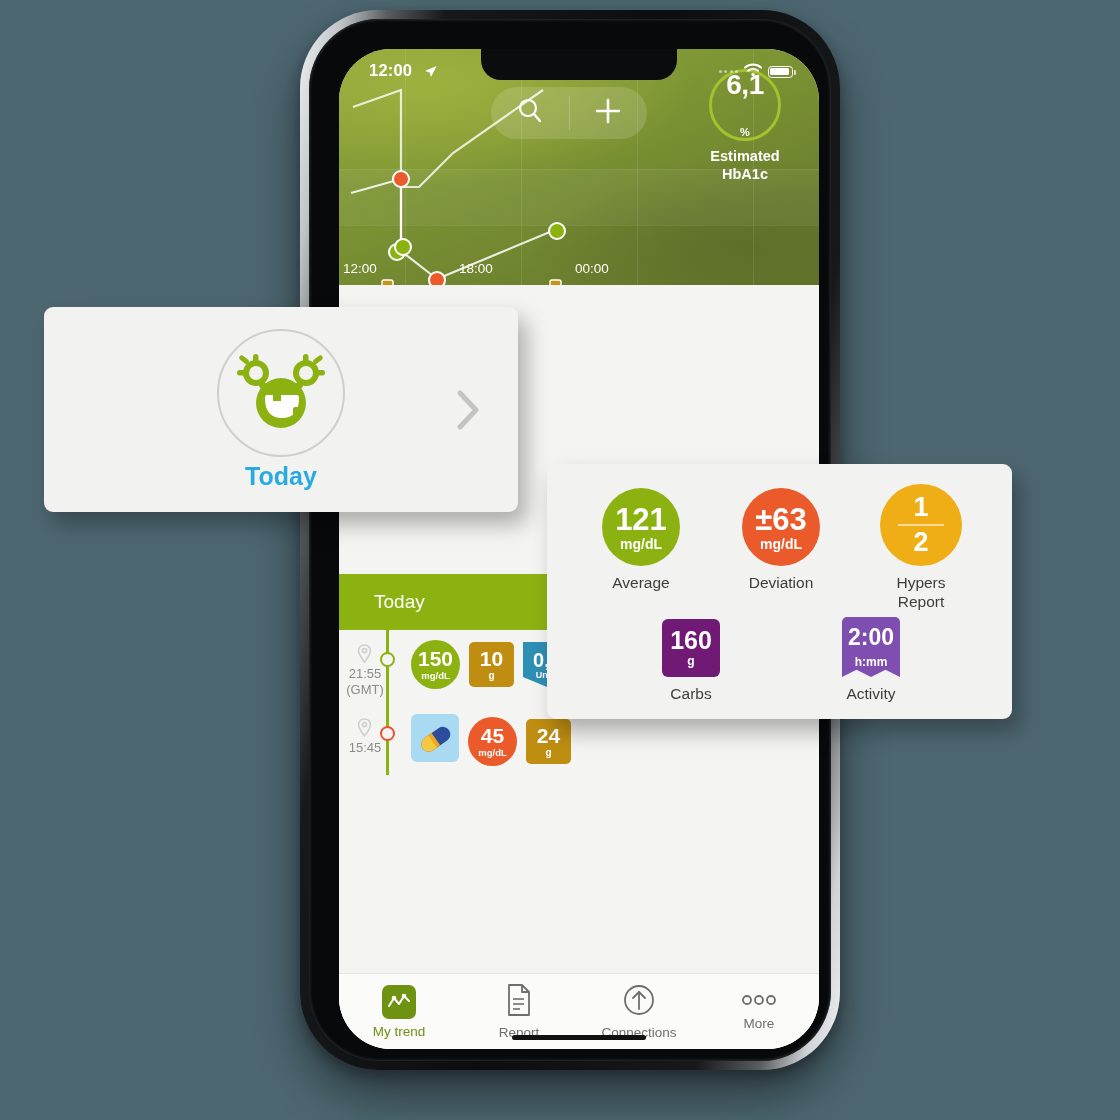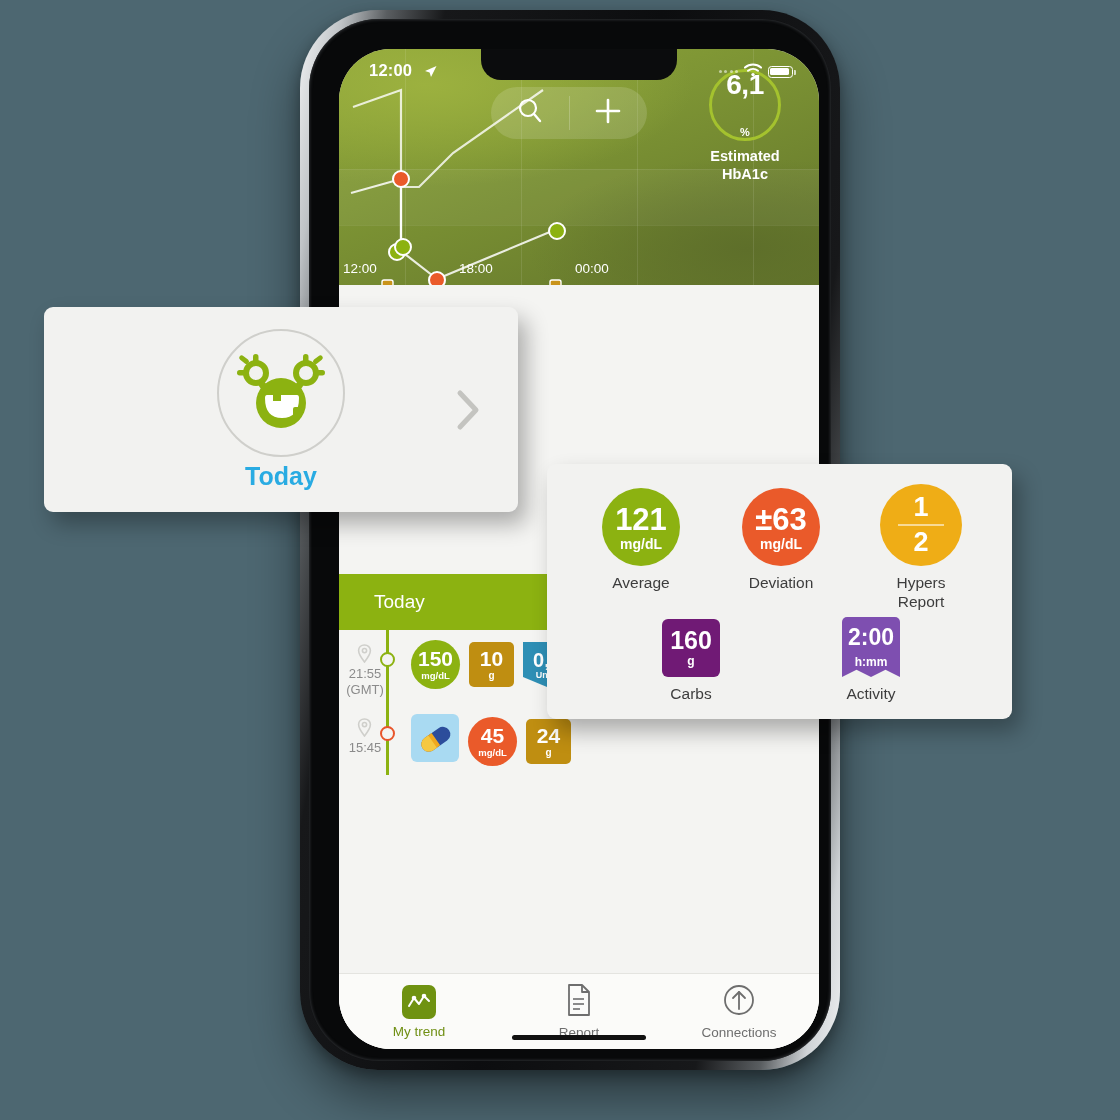--- a/index.html
+++ b/index.html
@@ -396,20 +396,30 @@
             <span>
               <svg width="32" height="32" viewBox="0 0 32 32">
                 <path d="M16 30 A14 14 0 1 1 16 2" fill="none" stroke="#6e6e6e" stroke-width="1.8" stroke-linecap="round"></path>
                 <path d="M16 2 A14 14 0 0 1 16 30" fill="none" stroke="#6e6e6e" stroke-width="1.8" stroke-linecap="round"></path>
                 <line x1="16" y1="25" x2="16" y2="8" stroke="#6e6e6e" stroke-width="1.8" stroke-linecap="round"></line>
                 <polyline points="10,14 16,8 22,14" fill="none" stroke="#6e6e6e" stroke-width="1.8" stroke-linecap="round" stroke-linejoin="round"></polyline>
               </svg>
             </span>
             <span class="lbl">Connections</span>
           </div>
+          <div class="tab">
+            <span>
+              <svg width="36" height="14" viewBox="0 0 36 14">
+                <circle cx="6" cy="7" r="4" fill="none" stroke="#6e6e6e" stroke-width="1.8"></circle>
+                <circle cx="18" cy="7" r="4" fill="none" stroke="#6e6e6e" stroke-width="1.8"></circle>
+                <circle cx="30" cy="7" r="4" fill="none" stroke="#6e6e6e" stroke-width="1.8"></circle>
+              </svg>
+            </span>
+            <span class="lbl">More</span>
+          </div>
         </div>
 
         <div id="home-indicator"></div>
       </div>
     </div>
   </div>
 
   <div id="today-card">
     <div id="today-card-icon-ring">
       <span>

